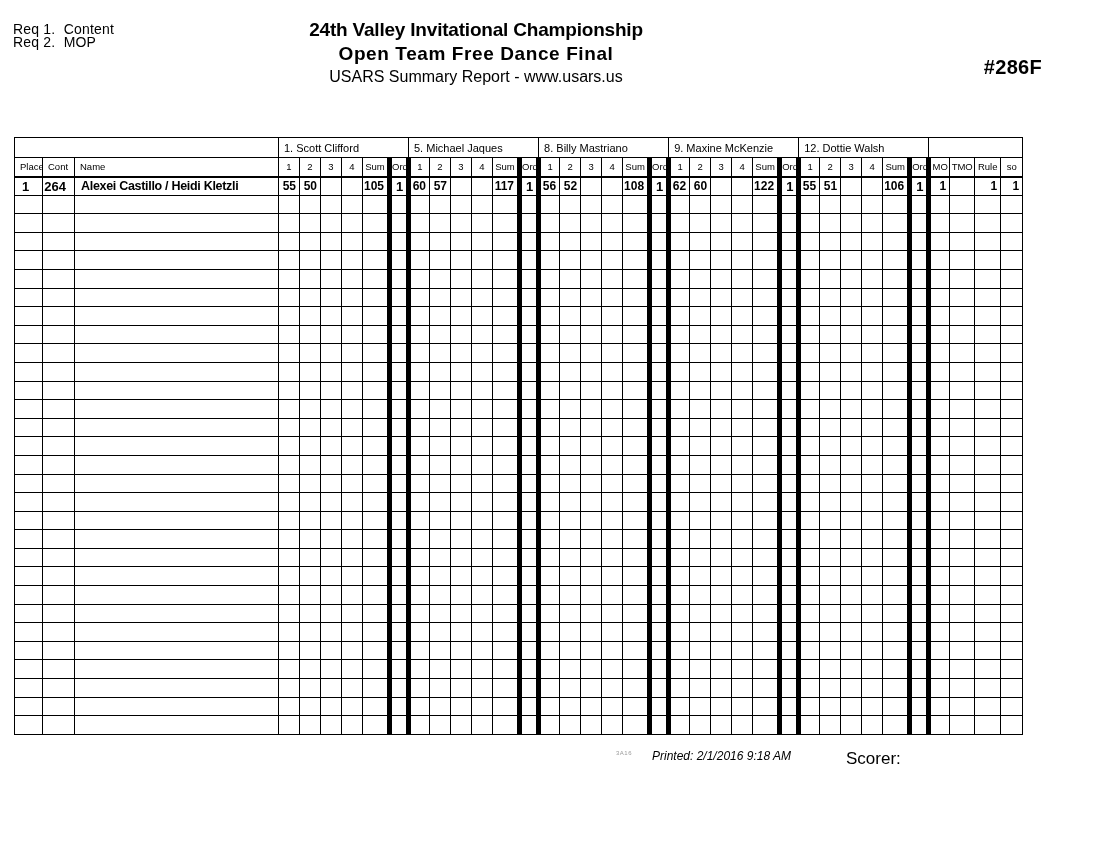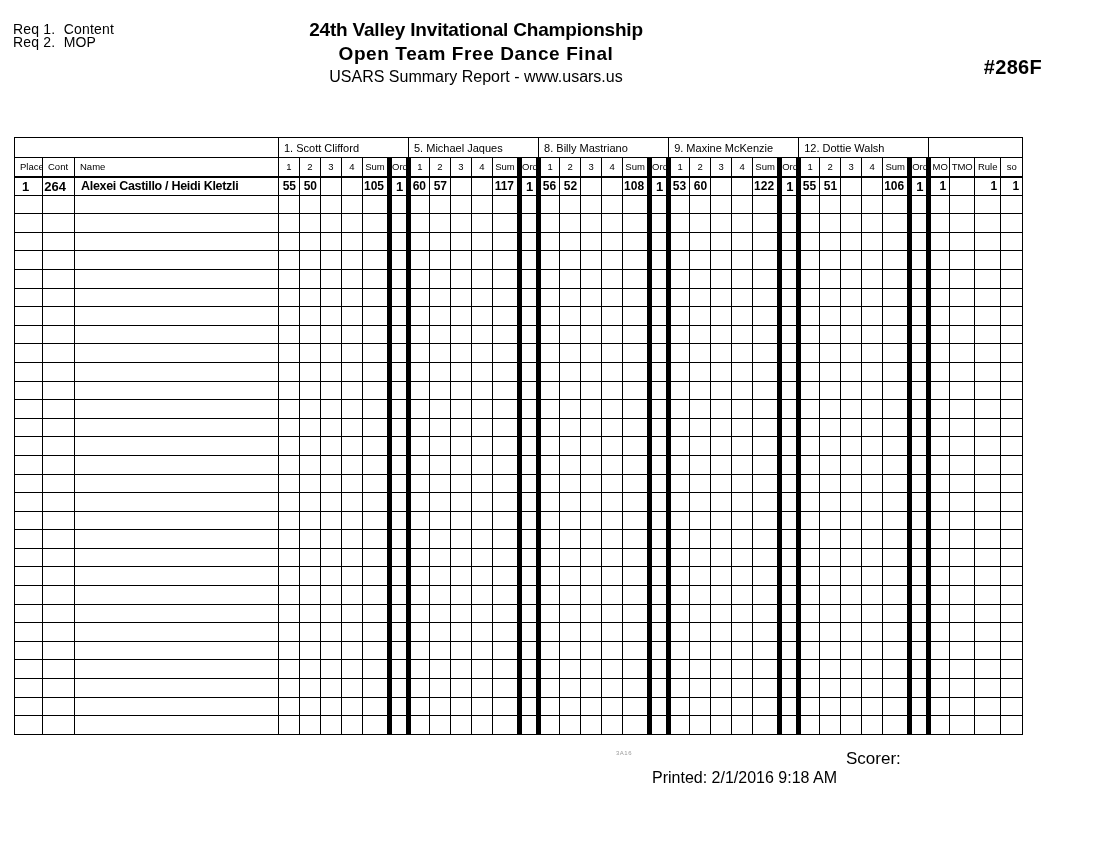--- a/index.html
+++ b/index.html
@@ -169,22 +169,23 @@
     position: absolute;
     left: 616px;
     top: 750px;
     font-size: 6px;
     color: #9a9a9a;
     letter-spacing: 0.5px;
   }
   #footer-printed {
     position: absolute;
     left: 652px;
-    top: 769px;
-    font-size: 16px;
+    top: 749px;
+    font-size: 12px;
+    font-style: italic;
   }
   #footer-scorer {
     position: absolute;
     left: 846px;
     top: 749px;
     font-size: 17px;
   }
 </style>
 </head>
 <body>
@@ -306,21 +307,21 @@
           <td></td>
           <td></td>
           <td>117</td>
           <td class="ord-cell">1</td>
           <td>56</td>
           <td>52</td>
           <td></td>
           <td></td>
           <td>108</td>
           <td class="ord-cell">1</td>
-          <td>53</td>
+          <td>62</td>
           <td>60</td>
           <td></td>
           <td></td>
           <td>122</td>
           <td class="ord-cell">1</td>
           <td>55</td>
           <td>51</td>
           <td></td>
           <td></td>
           <td>106</td>

